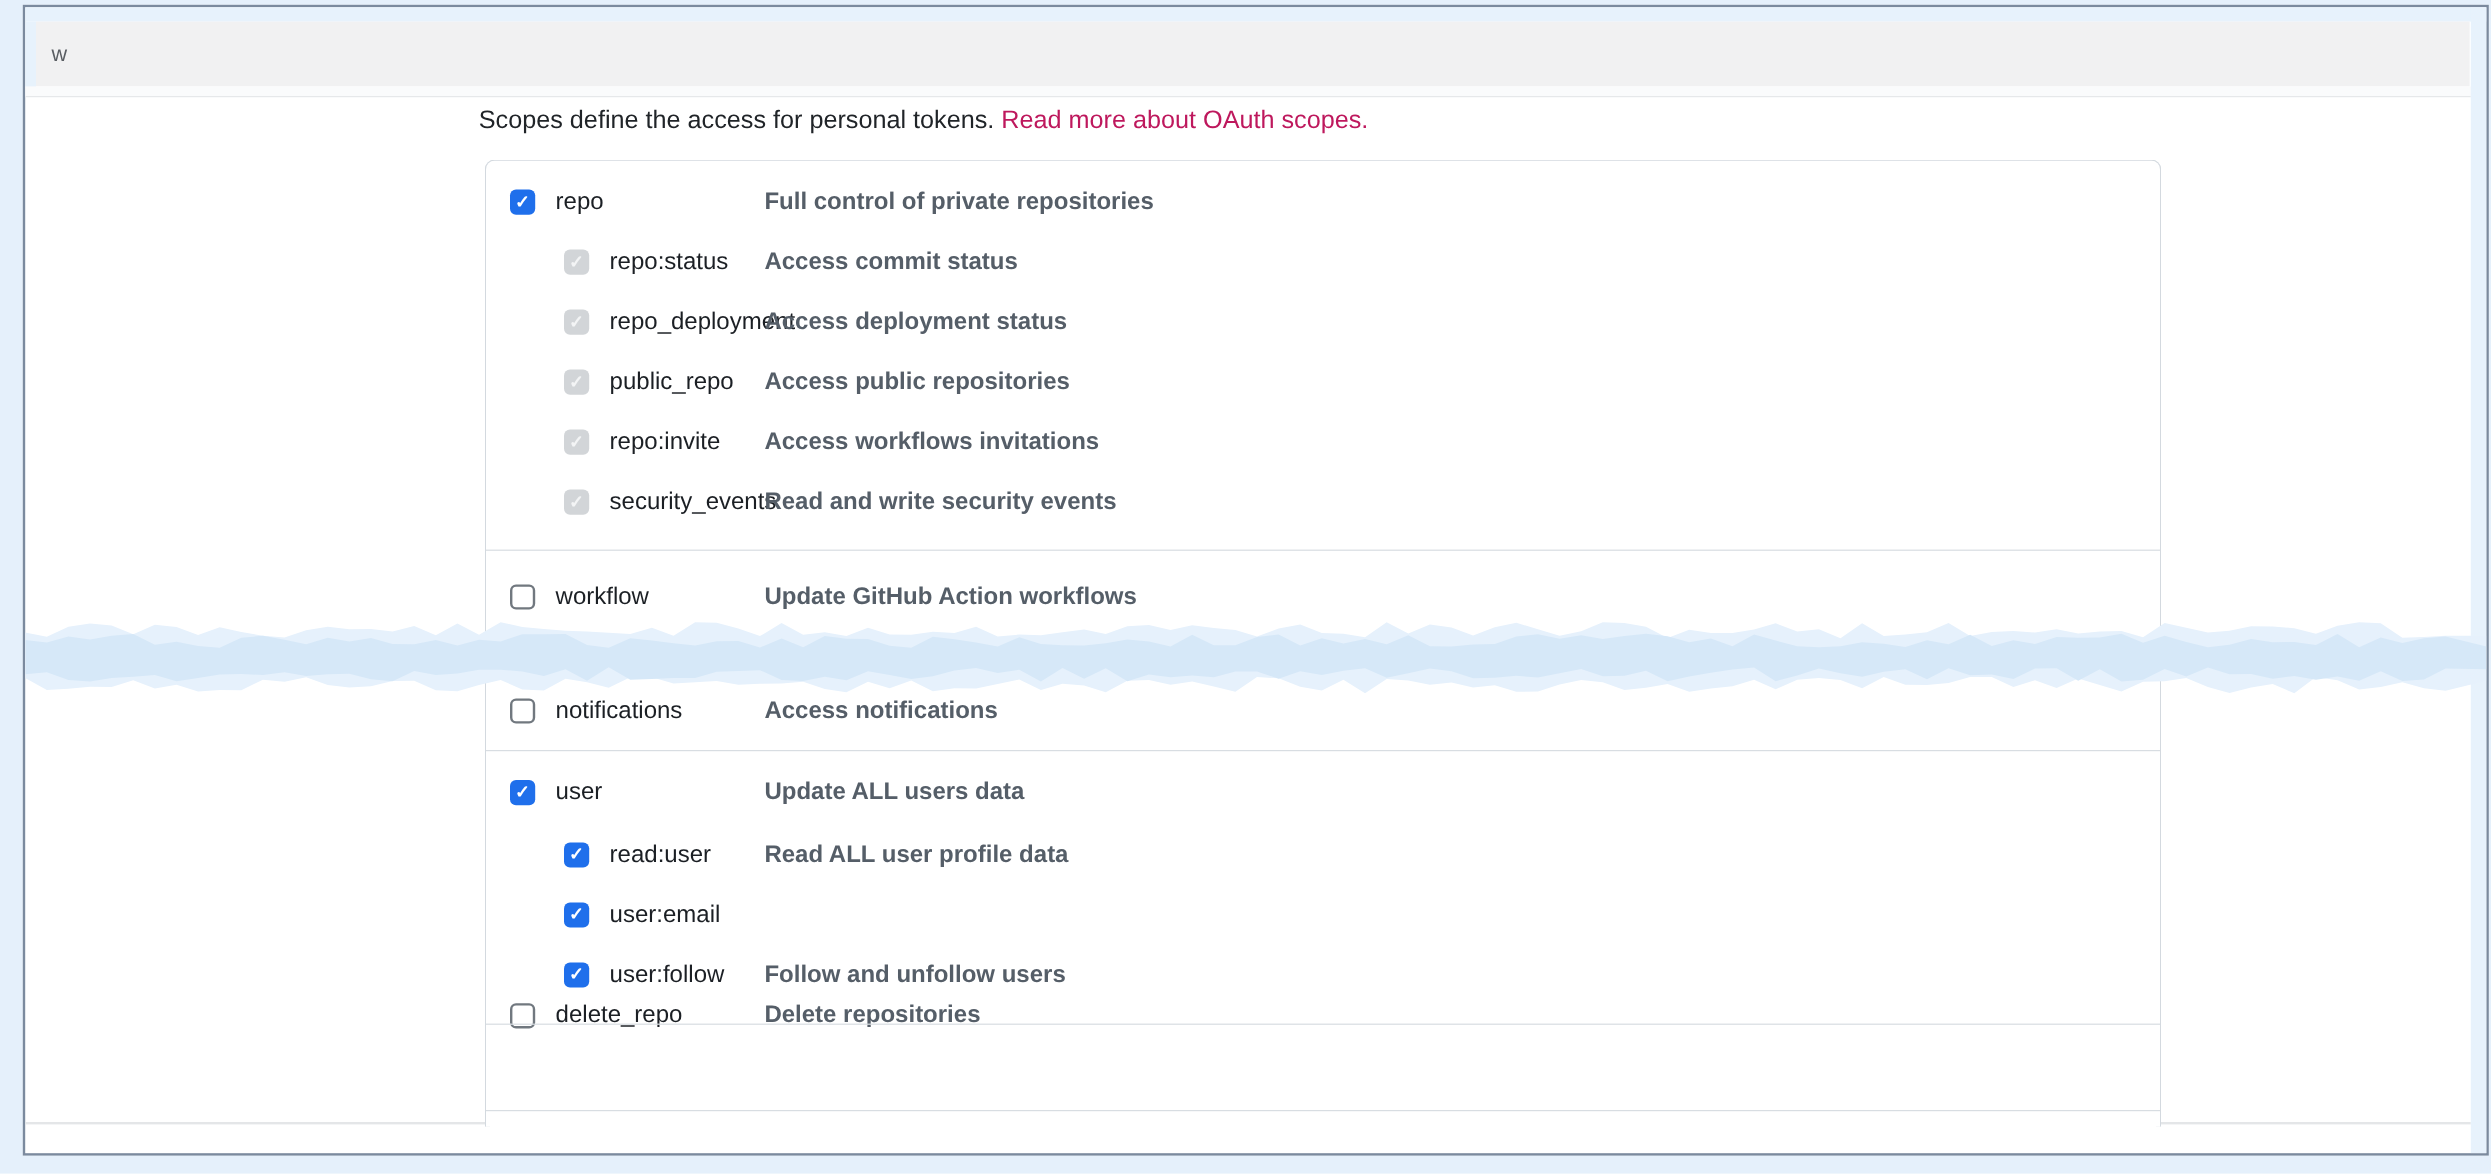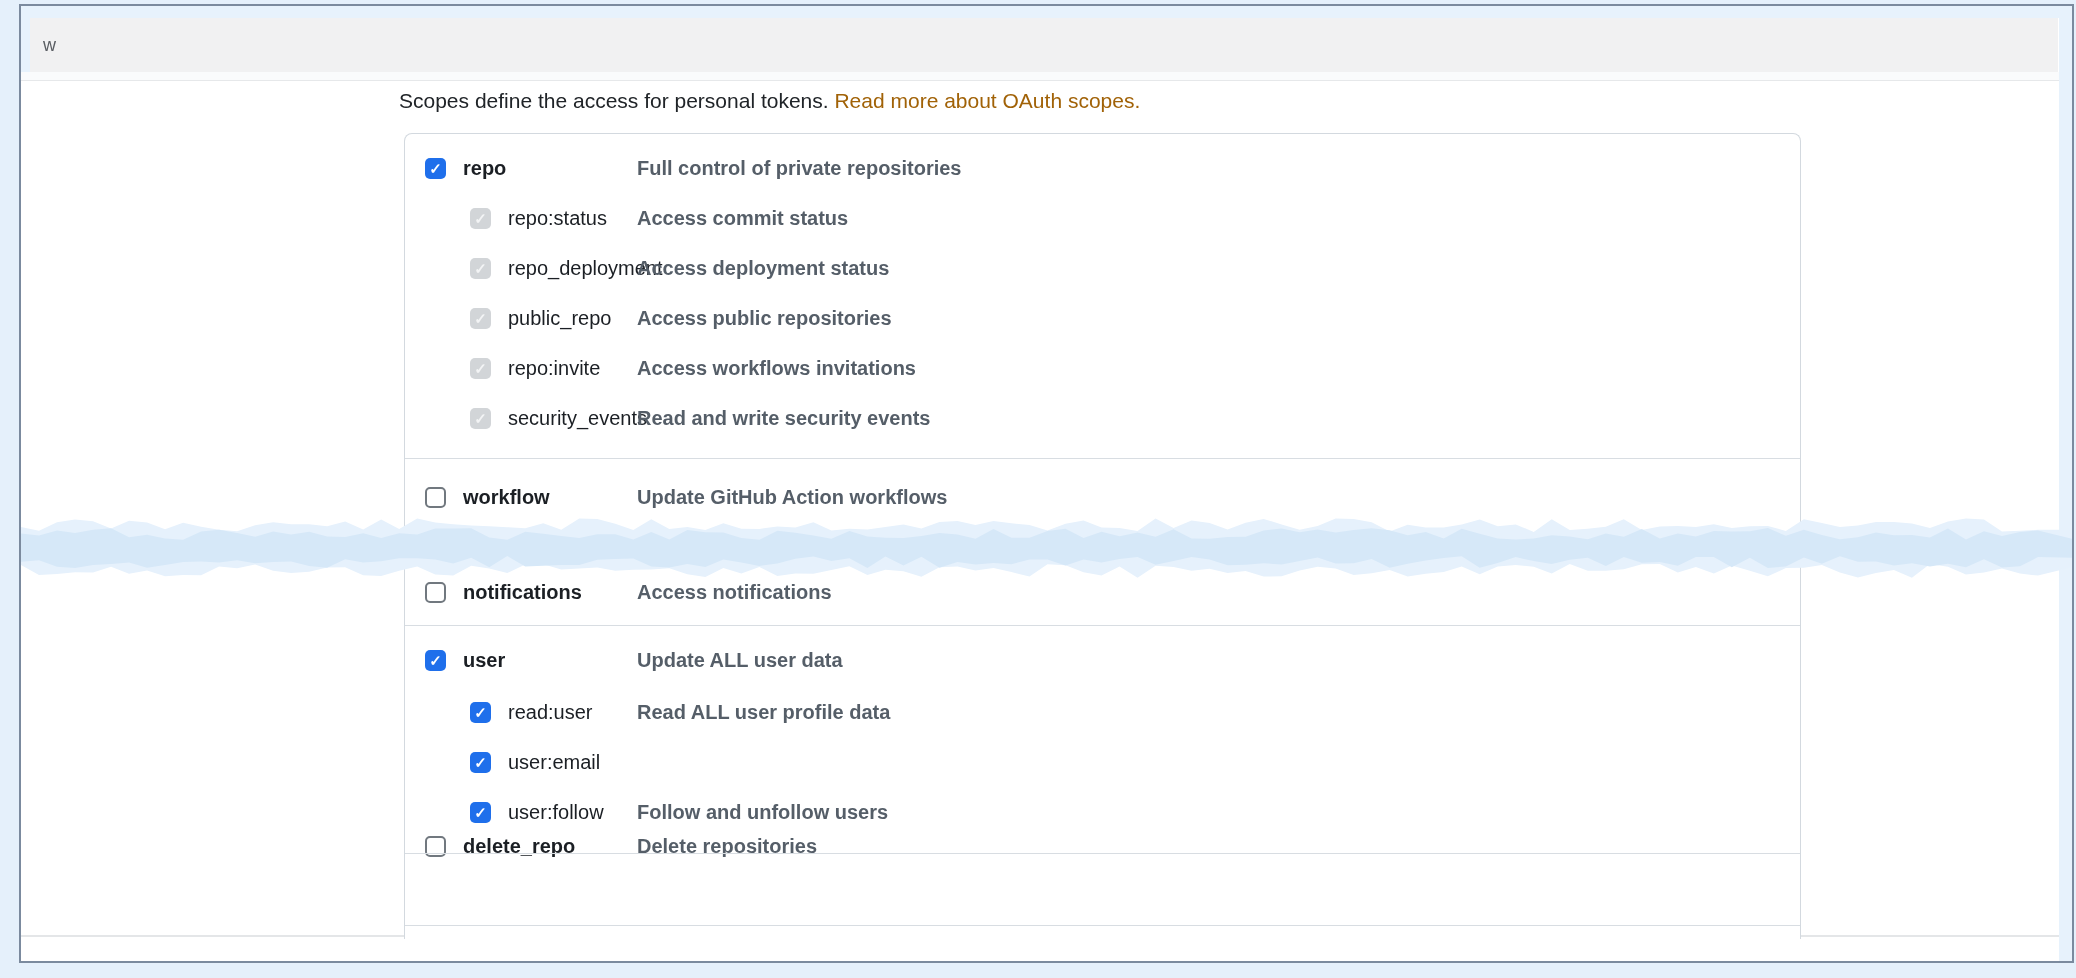--- a/index.html
+++ b/index.html
@@ -21,40 +21,40 @@
   .toolbar-text { color:#5a5e63; font-size:18px; padding-left:13px; }
   .toolbar-sub {
     position:absolute; left:0; top:66px; width:2038px; height:9px;
     background:#fafbfc; border-bottom:1.5px solid #e6e8ea;
   }
 
   .intro {
     position:absolute; left:378px; top:83px; font-size:21px; color:#202428;
     white-space:nowrap; z-index:1;
   }
-  .intro a { color:#a16207; text-decoration:none; cursor:pointer; }
+  .intro a { color:#be185d; text-decoration:none; cursor:pointer; }
 
   .scope-box {
     position:absolute; left:383px; top:127px; width:1397px; height:806px;
     border:1.5px solid #d3d9df; border-bottom:none;
     border-radius:8px 8px 0 0; background:#ffffff; z-index:1;
   }
   .scope-row { position:absolute; left:0; right:0; height:50px; display:flex; align-items:center; }
   .scope-row .cbx {
     width:21px; height:21px; border-radius:5px; flex:0 0 auto;
     display:flex; align-items:center; justify-content:center;
     font-size:15px; font-weight:700; line-height:1;
   }
   .scope-row.top-level .cbx { margin-left:20px; }
   .scope-row.sub-level .cbx { margin-left:65px; }
   .cbx.checked          { background:#1f6feb; color:#ffffff; }
   .cbx.checked_disabled { background:#d2d5d8; color:#f3f4f5; }
   .cbx.unchecked        { background:#ffffff; border:2px solid #71787f; color:transparent; }
   .scope-label { margin-left:17px; font-size:20px; color:#1b1f24; }
-  .scope-row.top-level .scope-label { font-weight:700; }
+  .scope-row.top-level .scope-label { font-weight:400; }
   .scope-desc { position:absolute; left:232px; font-size:20px; color:#555e68;font-weight:bold; }
   .divider { position:absolute; left:0; right:0; height:0; border-top:1.5px solid #d8dde2; }
 
   .page-bottom-line { position:absolute; left:0; top:929px; width:2038px; border-top:2px solid #e4e6e8; }
 
   .tear { position:absolute; left:0; top:511px; width:100%; height:62px; z-index:5; }
 </style>
 </head>
 <body>
 
@@ -107,21 +107,21 @@
     <span class="scope-desc">Access notifications</span>
   </div>
       <div class="scope-row top-level" style="top: 338px;">
     <span class="cbx unchecked"></span>
     <span class="scope-label">workflow</span>
     <span class="scope-desc">Update GitHub Action workflows</span>
   </div>
       <div class="scope-row top-level" style="top: 501px;">
     <span class="cbx checked">✓</span>
     <span class="scope-label">user</span>
-    <span class="scope-desc">Update ALL user data</span>
+    <span class="scope-desc">Update ALL users data</span>
   </div>
       <div class="scope-row sub-level" style="top: 553px;">
     <span class="cbx checked">✓</span>
     <span class="scope-label">read:user</span>
     <span class="scope-desc">Read ALL user profile data</span>
   </div>
       <div class="scope-row sub-level" style="top: 603px;">
     <span class="cbx checked">✓</span>
     <span class="scope-label">user:email</span>
   </div>

